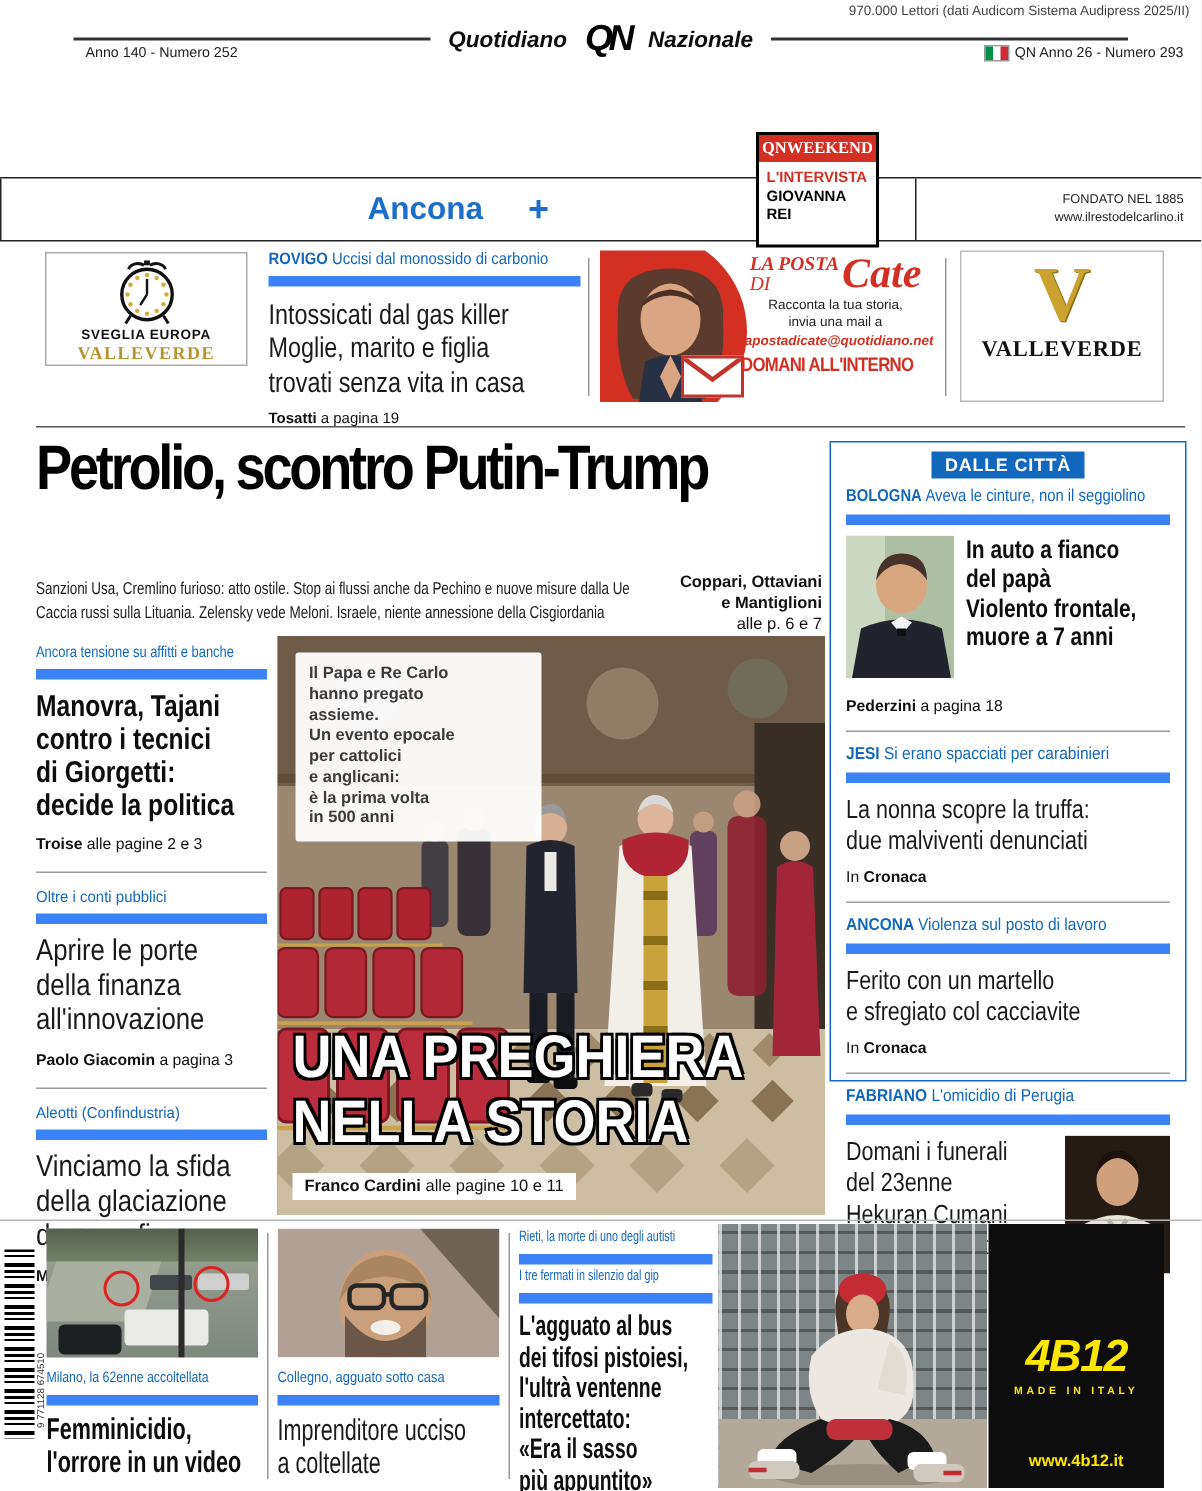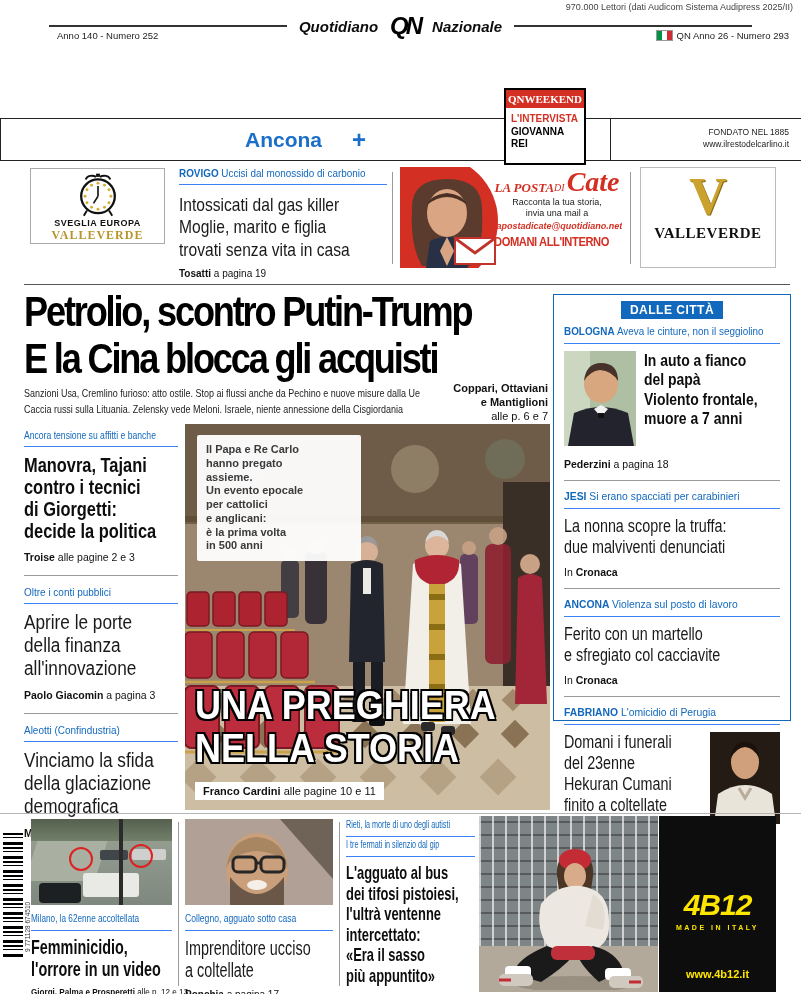--- a/index.html
+++ b/index.html
@@ -40,30 +40,30 @@
   .dl-plus{font-size:24px;font-weight:bold;color:#1b6fc9;}
   .dl-right{width:190px;text-align:right;padding:8px 12px 0 0;box-sizing:border-box;font-size:8.5px;color:#222;line-height:1.4;}
 
   
   .vline{width:1px;background:#999;}
   .ad-clock{left:30px;top:168px;width:135px;height:76px;border:1px solid #aaa;box-sizing:border-box;
             display:flex;flex-direction:column;align-items:center;justify-content:flex-start;padding-top:4px;}
   .clock-t1{font-size:9px;font-weight:bold;letter-spacing:.5px;color:#111;margin-top:1px;}
   .clock-t2{font-family:"Liberation Serif",serif;font-size:12px;font-weight:bold;letter-spacing:1px;color:#b8952c;}
   .story-rovigo{left:179px;top:167px;width:208px;}
-  .kicker{color:#1268bd;font-size:11px;border-bottom:1px solid #3b82f6;padding-bottom:3px;overflow:hidden;height:14px;}
+  .kicker{color:#1268bd;font-size:11px;border-bottom:7px solid #3b82f6;padding-bottom:3px;overflow:hidden;height:14px;}
   .kicker b{font-weight:bold;}
   .headline{color:#1a1a1a;}
   .byline{font-size:10px;color:#111;margin-top:7px;}
   .ad-cate{left:400px;top:167px;width:222px;height:101px;overflow:hidden;background:#fff;}
   .cate-circle{position:absolute;left:-34px;top:-12px;width:132px;height:132px;border-radius:50%;background:#d42f23;}
   .cate-text{position:absolute;left:94px;top:2px;width:126px;text-align:center;}
   .cate-title{display:flex;align-items:flex-end;justify-content:center;gap:2px;}
   .cate-la{font-family:"Liberation Serif",serif;font-style:italic;font-weight:bold;font-size:13px;color:#d42f23;line-height:1;}
-  .cate-di{font-family:"Liberation Serif",serif;font-style:italic;font-weight:normal;font-size:10px;color:#d42f23;line-height:1;}
+  .cate-di{font-family:"Liberation Serif",serif;font-style:italic;font-weight:normal;font-size:13px;color:#d42f23;line-height:1;}
   .cate-name{font-family:"Liberation Serif",serif;font-style:italic;font-weight:bold;font-size:28px;color:#d42f23;line-height:.9;}
   .cate-body{font-size:9px;color:#222;line-height:1.25;margin-top:3px;}
   .cate-mail{font-size:9px;font-weight:bold;font-style:italic;color:#d42f23;margin-top:1px;}
   .cate-foot{font-size:13px;font-weight:bold;color:#d42f23;margin-top:3px;letter-spacing:-.5px;}
   .ad-vv{left:640px;top:167px;width:136px;height:101px;border:1px solid #bbb;box-sizing:border-box;text-align:center;}
   .vv-v{font-family:"Liberation Serif",serif;font-weight:bold;font-size:52px;line-height:1.1;color:#caa22d;text-shadow:1px 1px 0 #8a6d14;}
   .vv-name{font-family:"Liberation Serif",serif;font-weight:bold;font-size:15px;letter-spacing:.5px;color:#111;}
 
   .rule1{top:284px;left:24px;width:766px;height:1px;background:#555;}
   .rule2{top:813px;left:0;width:801px;height:1px;background:#b5b5b5;}
@@ -223,21 +223,21 @@
       <path d="M28 70 Q45 62 62 70 L66 97 L24 97Z" fill="#273045"></path>
       <path d="M45 66 L52 80 L45 95 L38 80Z" fill="#d9a582"></path>
     </svg>
     <div class="abs" style="left:54px;bottom:3px;width:38px;height:24px;background:#fff;border:2px solid #c2332c;">
       <svg width="38" height="24" viewBox="0 0 38 24">
           <path d="M0 0 L19 14 L38 0" fill="none" stroke="#c2332c" stroke-width="3"></path>
         </svg>
     </div>
     <div class="cate-text">
       <div class="cate-title">
-        <span style="display:flex;flex-direction:row;align-items:center;">
+        <span style="display:flex;flex-direction:column;align-items:flex-start;">
           <span class="cate-la">LA POSTA</span>
           <span class="cate-di">DI</span>
         </span>
         <span class="cate-name">Cate</span>
       </div>
       <div class="cate-body preline">Racconta la tua storia,
 invia una mail a</div>
       <div class="cate-mail">lapostadicate@quotidiano.net</div>
       <div class="cate-foot"><span class="cx86">DOMANI ALL'INTERNO</span></div>
     </div>
@@ -247,21 +247,20 @@
 
   <div class="abs ad-vv">
     <div class="vv-v">V</div>
     <div class="vv-name">VALLEVERDE</div>
   </div>
 
   <div class="abs rule1"></div>
 
   <div class="abs lead-h">
     <div><span class="cx86">Petrolio, scontro Putin-Trump</span></div>
-    <div><span class="cx86">E la Cina blocca gli acquisti</span></div>
   </div>
   <div class="abs lead-sub"><span class="cx78">Sanzioni Usa, Cremlino furioso: atto ostile. Stop ai flussi anche da Pechino e nuove misure dalla Ue
 Caccia russi sulla Lituania. Zelensky vede Meloni. Israele, niente annessione della Cisgiordania</span></div>
   <div class="abs lead-by">
     <div class="bn preline">Coppari, Ottaviani
 e Mantiglioni</div>
     <div><span>alle p. 6 e 7</span></div>
   </div>
 
   <div class="abs citta">

